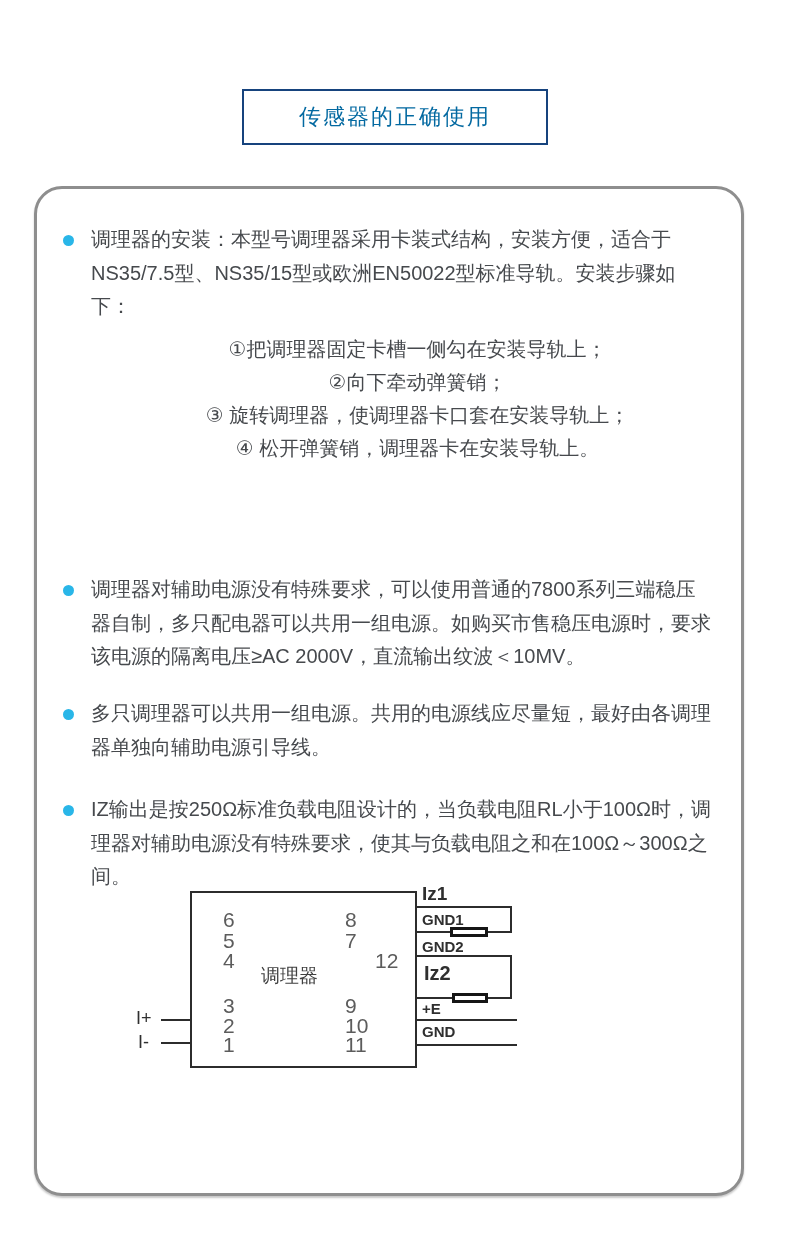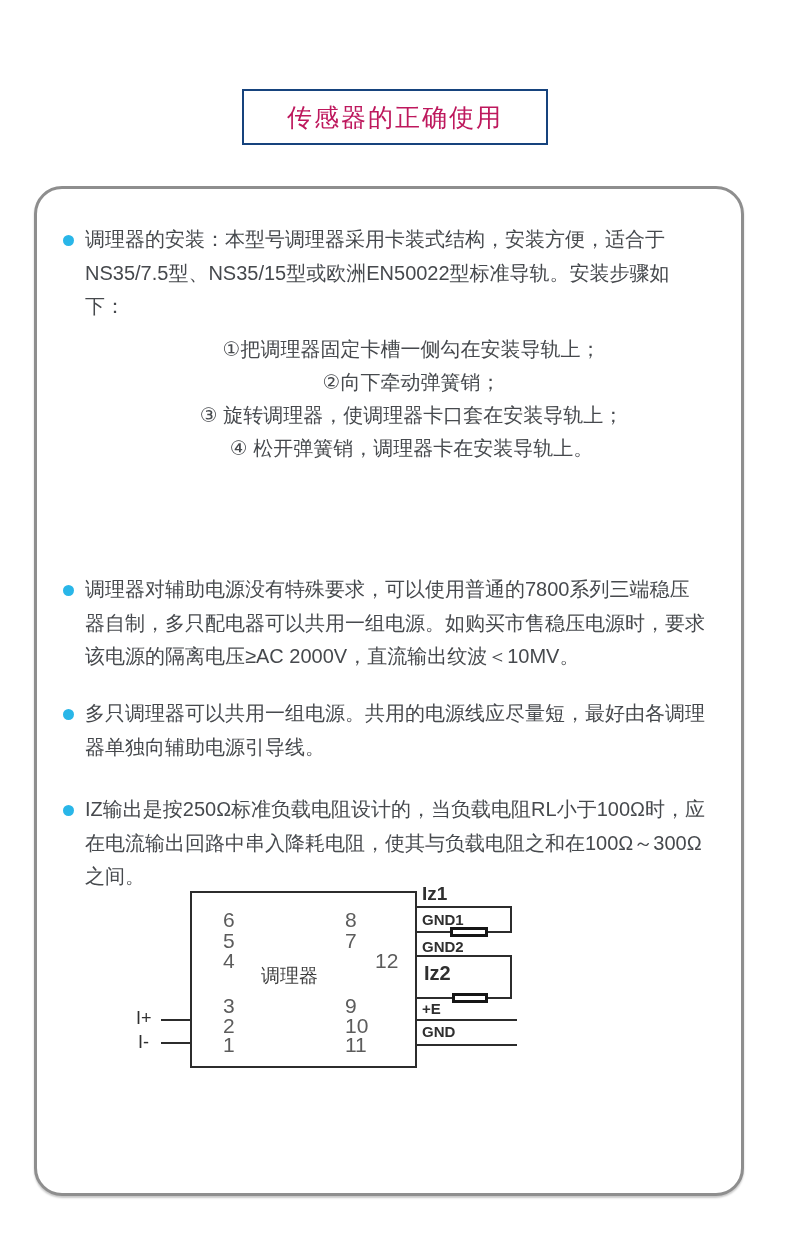--- a/index.html
+++ b/index.html
@@ -4,29 +4,29 @@
 <style>
   * { margin:0; padding:0; box-sizing:border-box; }
   html,body { background:#ffffff; }
   body { width:790px; height:1242px; position:relative; overflow:hidden;
          font-family:"Liberation Sans","DejaVu Sans",sans-serif; }
   .page { position:absolute; left:0; top:0; width:790px; height:1242px; }
 
   
   .title-box { position:absolute; left:242px; top:89px; width:306px; height:56px;
     border:2px solid #16437d; display:flex; align-items:center; justify-content:center; }
-  .title-box span { font-size:25px; color:#be185d; letter-spacing:2px; font-weight:400; }
+  .title-box span { font-size:22px; color:#0369a1; letter-spacing:2px; font-weight:400; }
 
   
   .card { position:absolute; left:34px; top:186px; width:710px; height:1010px;
     border:3px solid #8e8e8e; border-radius:28px; background:#ffffff;
     box-shadow:0 2px 2px rgba(0,0,0,0.22); }
 
   
-  .bullet { position:absolute; left:63px; display:flex; gap:11px; }
+  .bullet { position:absolute; left:63px; display:flex; gap:17px; }
   .dot { width:11px; height:11px; border-radius:50%; background:#29b6e8; flex:none; margin-top:12px; }
   .btext { width:624px; font-size:20px; line-height:33.5px; color:#46494d; }
   .steps { margin-left:29px; margin-top:9px;text-align:center; }
   .step { font-size:20px; line-height:33.2px; color:#46494d; }
   .b1 { top:223px; } .b2 { top:448px; } .b3 { top:573px; } .b4 { top:697px; } .b5 { top:793px; }
 
   
   .dline { position:absolute; background:#2c2c2c; }
   .dbox { position:absolute; left:190px; top:891px; width:227px; height:177px;
           border:2px solid #2c2c2c; background:#fff; }
@@ -67,21 +67,21 @@
     <div class="btext">调理器对辅助电源没有特殊要求，可以使用普通的7800系列三端稳压器自制，多只配电器可以共用一组电源。如购买市售稳压电源时，要求该电源的隔离电压≥AC 2000V，直流输出纹波＜10MV。</div>
   </div>
 
   <div class="bullet b4">
     <span class="dot"></span>
     <div class="btext">多只调理器可以共用一组电源。共用的电源线应尽量短，最好由各调理器单独向辅助电源引导线。</div>
   </div>
 
   <div class="bullet b5">
     <span class="dot"></span>
-    <div class="btext">IZ输出是按250Ω标准负载电阻设计的，当负载电阻RL小于100Ω时，应在电流输出回路中串入降耗电阻，使其与负载电阻之和在100Ω～300Ω之间。</div>
+    <div class="btext">IZ输出是按250Ω标准负载电阻设计的，当负载电阻RL小于100Ω时，调理器对辅助电源没有特殊要求，使其与负载电阻之和在100Ω～300Ω之间。</div>
   </div>
 
   <div>
 
     <div class="dbox"></div>
     <div class="dbox-label">调理器</div>
 
     <span class="pin" style="left:223px; top:909px;">6</span>
     <span class="pin" style="left:223px; top:930px;">5</span>
     <span class="pin" style="left:223px; top:950px;">4</span>

